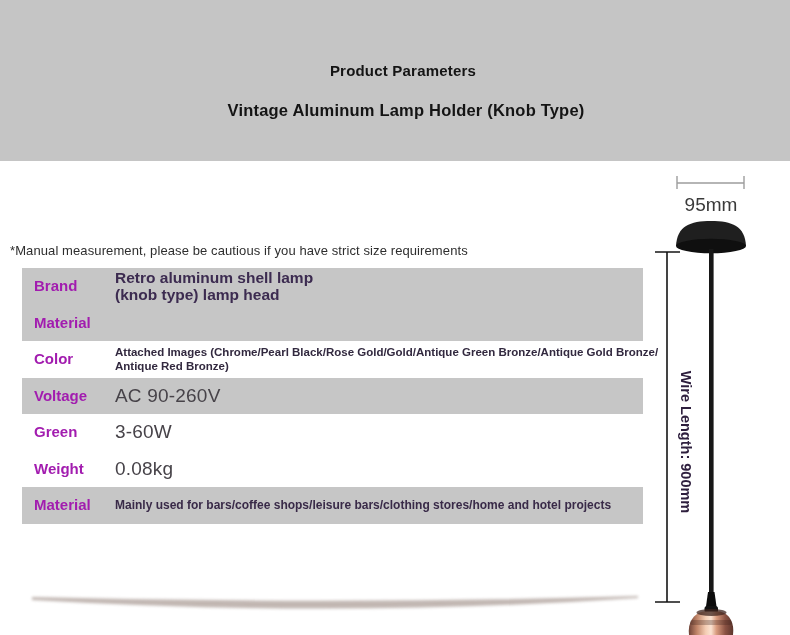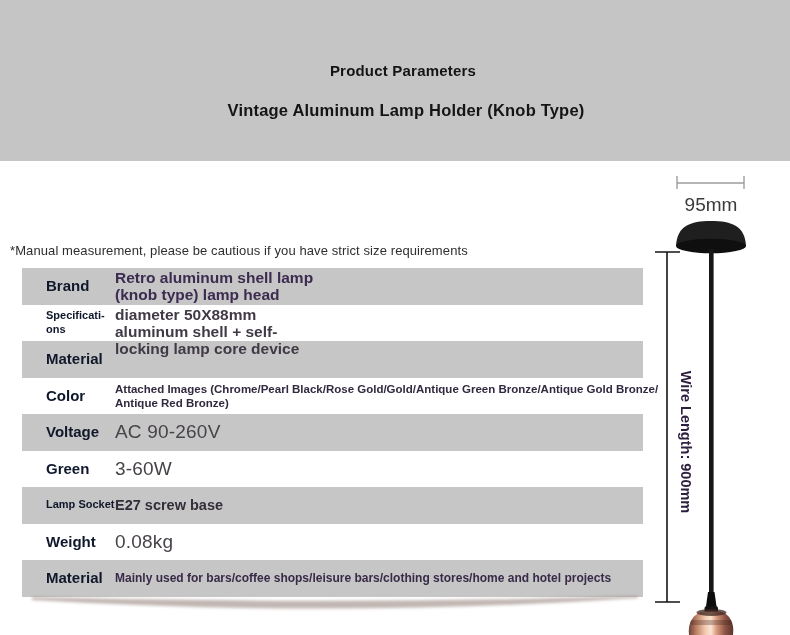--- a/index.html
+++ b/index.html
@@ -17,22 +17,22 @@
     position:absolute;left:11px;top:101px;width:100%;text-align:center;
     font-size:16.5px;font-weight:bold;color:#141414;letter-spacing:.2px;
   }
   
   .note{position:absolute;left:10px;top:243px;font-size:13px;color:#2e2e2e;letter-spacing:.1px;text-align:right;}
   
   .spec{position:absolute;left:22px;top:268px;width:621px;}
   .trow{position:relative;height:36.5px;}
   .trow.gray{background:#c6c6c6;}
   .lab{
-    position:absolute;left:24px;top:50%;transform:translateY(-50%);
-    font-weight:bold;font-size:15px;color:#0f172a;line-height:1.05;
+    position:absolute;left:12px;top:50%;transform:translateY(-50%);
+    font-weight:bold;font-size:15px;color:#a21caf;line-height:1.05;
     white-space:pre-line;z-index:4;width:78px;
   }
   .lab.l-small{font-size:11px;line-height:1.25;}
   .val{
     position:absolute;left:93px;top:50%;transform:translateY(-50%);
     white-space:pre-line;z-index:5;width:700px;color:#3f3a44;
   }
   .val.val-top{top:1px;transform:none;}
   .v-bold-md{font-size:15.5px;font-weight:bold;line-height:17px;}
   .v-purple{color:#3c2b50;}
@@ -57,47 +57,36 @@
   </div>
 
   <div class="note">*Manual measurement, please be cautious if you have strict size requirements</div>
 
   <div class="spec">
     <div class="trow gray">
       <span class="lab">Brand</span>
       <span class="val v-bold-md v-purple">Retro aluminum shell lamp
 (knob type) lamp head</span>
     </div>
-    <div class="trow">
-      <span class="lab l-small">Specificati-
-ons</span>
-      <span class="val val-top v-bold-md v-dark">diameter 50X88mm
-aluminum shell + self-
-locking lamp core device</span>
-    </div>
     <div class="trow gray">
       <span class="lab">Material</span>
       <span class="val v-bold-md v-dark"></span>
     </div>
     <div class="trow">
       <span class="lab">Color</span>
       <span class="val v-bold-xs">Attached Images (Chrome/Pearl Black/Rose Gold/Gold/Antique Green Bronze/Antique Gold Bronze/
 Antique Red Bronze)</span>
     </div>
     <div class="trow gray">
       <span class="lab">Voltage</span>
       <span class="val v-light">AC 90-260V</span>
     </div>
     <div class="trow">
       <span class="lab">Green</span>
       <span class="val v-light">3-60W</span>
-    </div>
-    <div class="trow gray">
-      <span class="lab l-small">Lamp Socket</span>
-      <span class="val v-bold-sm">E27 screw base</span>
     </div>
     <div class="trow">
       <span class="lab">Weight</span>
       <span class="val v-light">0.08kg</span>
     </div>
     <div class="trow gray">
       <span class="lab">Material</span>
       <span class="val v-bold-xxs">Mainly used for bars/coffee shops/leisure bars/clothing stores/home and hotel projects</span>
     </div>
   </div>

